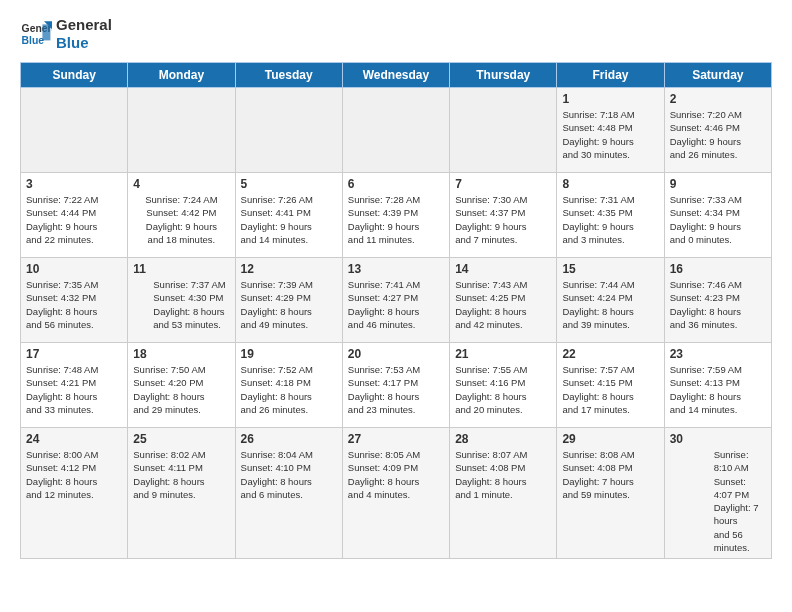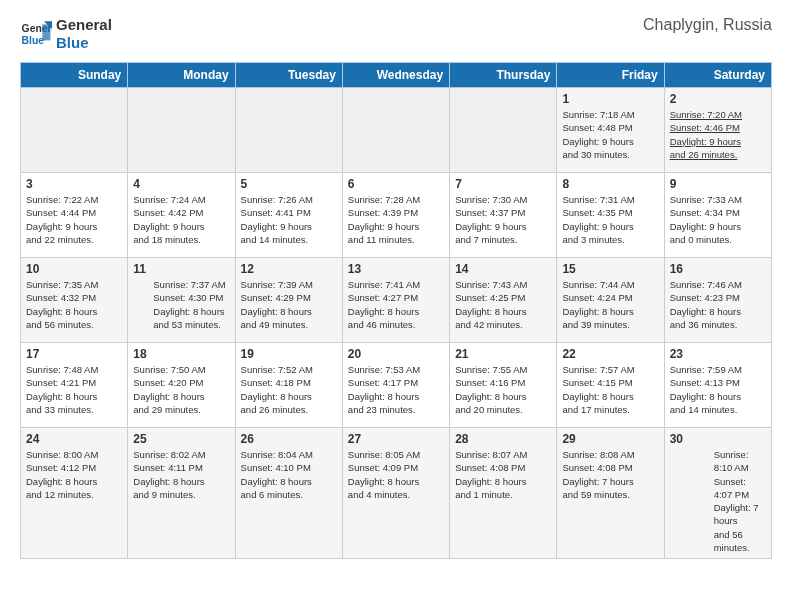--- a/index.html
+++ b/index.html
@@ -47,21 +47,21 @@
     .calendar {
       width: 100%;
       border-collapse: collapse;
     }
     .calendar th {
       background: #1a6faf;
       color: #fff;
       font-size: 12px;
       font-weight: bold;
       padding: 5px 6px;
-      text-align: right;
+      text-align: center;
       border: 1px solid #aac8e8;
     }
     .calendar td {
       width: calc(100% / 7);
       vertical-align: top;
       border: 1px solid #ccc;
       padding: 4px 5px;
       font-size: 10px;
       color: #333;
       background: #fff;
@@ -103,21 +103,20 @@
         <text x="2" y="32" font-size="13" font-weight="bold" fill="#1a6faf">Blue</text>
         <polygon points="28,8 38,8 38,28 28,28" fill="#1a6faf" opacity="0.7"></polygon>
         <polygon points="30,4 40,14 40,4" fill="#1a6faf"></polygon>
       </svg>
       <div style="font-size:15px;font-weight:bold;line-height:1.2;">
         <span style="color:#333;">General</span><br>
         <span style="color:#1a6faf;">Blue</span>
       </div>
     </div>
     <div class="title-block">
-      <h2>Chaplygin, Russia</h2>
     </div>
   </div>
 
   <table class="calendar">
     <thead>
       <tr>
         <th>Sunday</th>
         <th>Monday</th>
         <th>Tuesday</th>
         <th>Wednesday</th>
@@ -135,37 +134,37 @@
           <td class="empty-cell"></td>
           <td>
             <span class="day-num">1</span>
             <div class="day-info" style="white-space: pre-line;">Sunrise: 7:18 AM
 Sunset: 4:48 PM
 Daylight: 9 hours
 and 30 minutes.</div>
           </td>
           <td>
             <span class="day-num">2</span>
-            <div class="day-info" style="white-space: pre-line; text-decoration: underline;">Sunrise: 7:20 AM
+            <div class="day-info" style="white-space: pre-line;">Sunrise: 7:20 AM
 Sunset: 4:46 PM
 Daylight: 9 hours
 and 26 minutes.</div>
           </td>
         </tr>
         <tr class="row-even">
           <td>
             <span class="day-num">3</span>
             <div class="day-info" style="white-space: pre-line;">Sunrise: 7:22 AM
 Sunset: 4:44 PM
 Daylight: 9 hours
 and 22 minutes.</div>
           </td>
           <td>
             <span class="day-num">4</span>
-            <div class="day-info" style="white-space: pre-line;">Sunrise: 7:24 AM
+            <div class="day-info" style="white-space: pre-line; text-align: center;">Sunrise: 7:24 AM
 Sunset: 4:42 PM
 Daylight: 9 hours
 and 18 minutes.</div>
           </td>
           <td>
             <span class="day-num">5</span>
             <div class="day-info" style="white-space: pre-line;">Sunrise: 7:26 AM
 Sunset: 4:41 PM
 Daylight: 9 hours
 and 14 minutes.</div>

